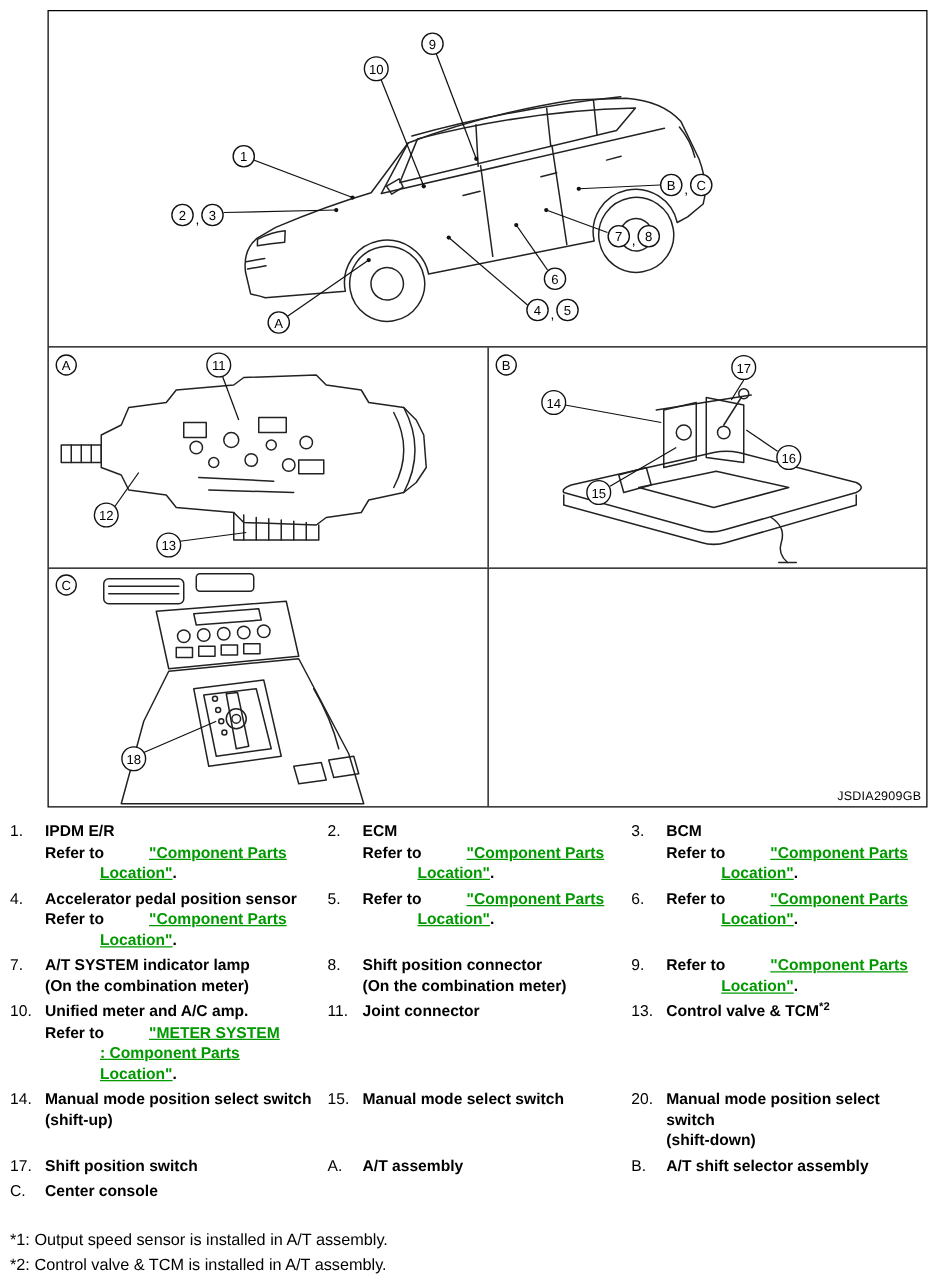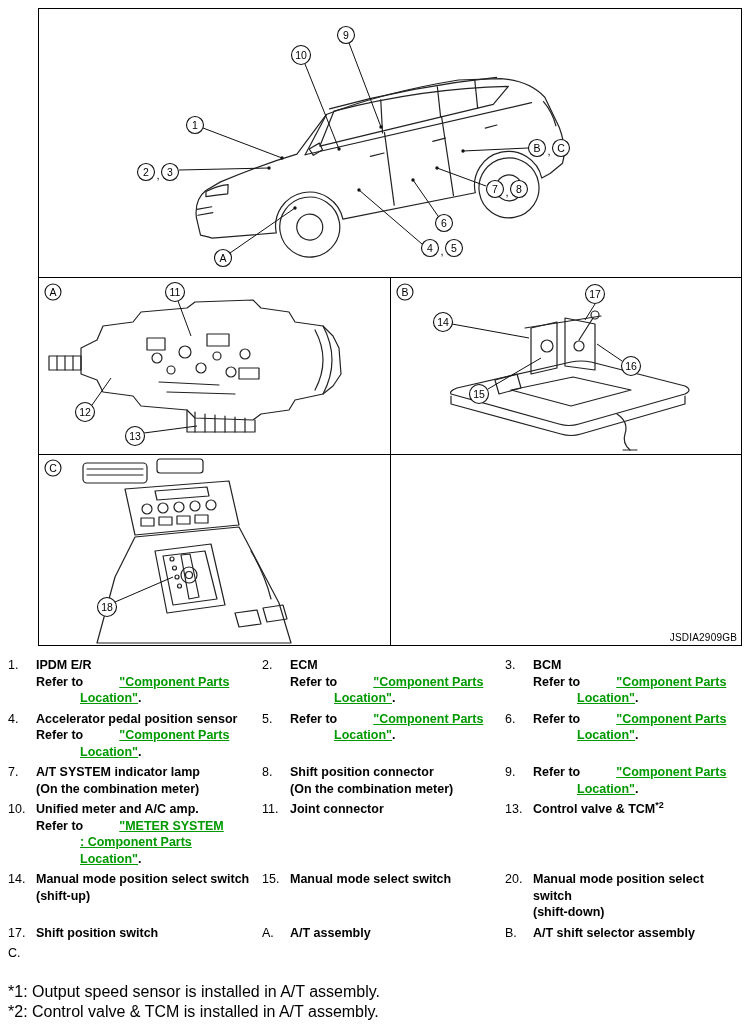--- a/index.html
+++ b/index.html
@@ -32,21 +32,21 @@
             display: grid; grid-template-columns: 254px 243px 238px; row-gap: 4px;
             font-size: 12.5px; line-height: 16.5px; }
   .cell { display: flex; align-items: flex-start; padding-right: 6px; }
   .num { flex: 0 0 28px; }
   .txt { flex: 1; min-width: 0; font-weight: bold; }
   .refer { padding-left: 44px; text-indent: -44px; }
   .tab { display: inline-block; width: 36px; }
   .glink { color: var(--link-color, #009900); text-decoration: underline; cursor: pointer; }
   sup { font-size: 9px; line-height: 0; }
 
-  .footnotes { position: absolute; left: 8px; top: 982px; font-size: 16px; line-height: 20px; }
+  .footnotes { position: absolute; left: 8px; top: 982px; font-size: 13px; line-height: 20px; }
 </style>
 </head>
 <body style="--link-color: #009900;">
 
 <div class="figure">
 
   <div class="panel-top">
     <svg width="704" height="268" viewBox="0 0 704 268">
       <g class="draw" transform="rotate(-10 340 150)">
         <path d="M158,197 L151,194 L150,176 Q151,158 164,151 L180,145 Q224,135 260,131 L296,97 Q356,85 432,86 L474,92 Q502,99 514,118 L523,150 Q527,172 520,186 L506,194 L497,197 A34,34 0 0 0 429,200 L294,203 A34,34 0 0 0 226,205 L162,199 Z"></path>
@@ -419,20 +419,23 @@
 
   <div class="cell">
     <span class="num">B.</span>
     <div class="txt">
       <div class="l1">A/T shift selector assembly</div>
     </div>
   </div>
 
   <div class="cell">
     <span class="num">C.</span>
+    <div class="txt">
+      <div class="l1">Center console</div>
+    </div>
   </div>
 
 </div>
 
 <div class="footnotes">
   <div class="fn">*1: Output speed sensor is installed in A/T assembly.</div>
   <div class="fn">*2: Control valve &amp; TCM is installed in A/T assembly.</div>
 </div>
 
 </body></html>

